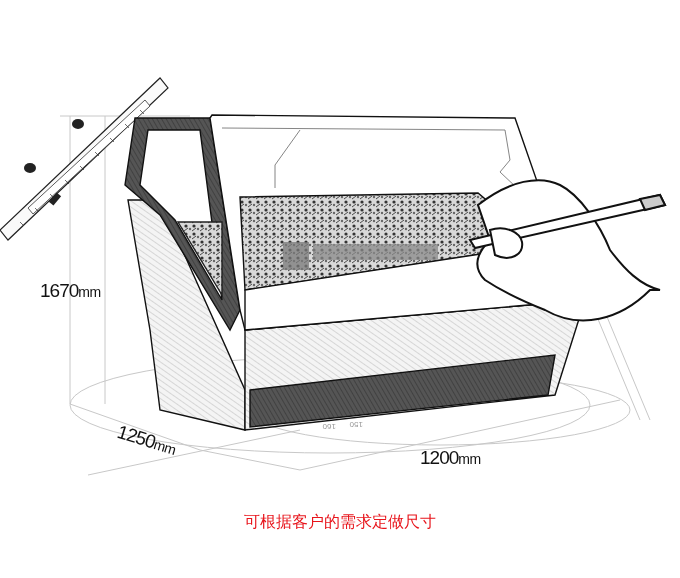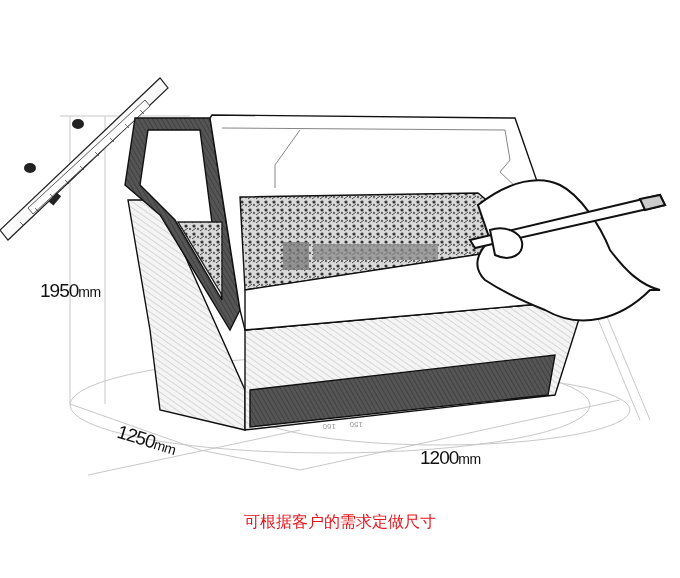--- a/index.html
+++ b/index.html
@@ -96,21 +96,21 @@
     <path d="M490 230 C505 225 520 232 522 242 C524 255 510 262 495 255 Z" fill="#fff"></path>
   </g>
 
   <g fill="#999" font-size="8" font-family="Liberation Sans, sans-serif">
     <text x="320" y="430" transform="rotate(180 328 427)">160</text>
     <text x="347" y="428" transform="rotate(180 355 425)">150</text>
   </g>
 </svg>
 
 <div class="dim" id="dim-h">
-  <span class="num">1950</span><span class="unit">mm</span>
+  <span class="num">1670</span><span class="unit">mm</span>
 </div>
 <div class="dim" id="dim-d">
   <span class="num">1250</span><span class="unit">mm</span>
 </div>
 <div class="dim" id="dim-w">
   <span class="num">1200</span><span class="unit">mm</span>
 </div>
 
 <div id="caption">可根据客户的需求定做尺寸</div>
 

